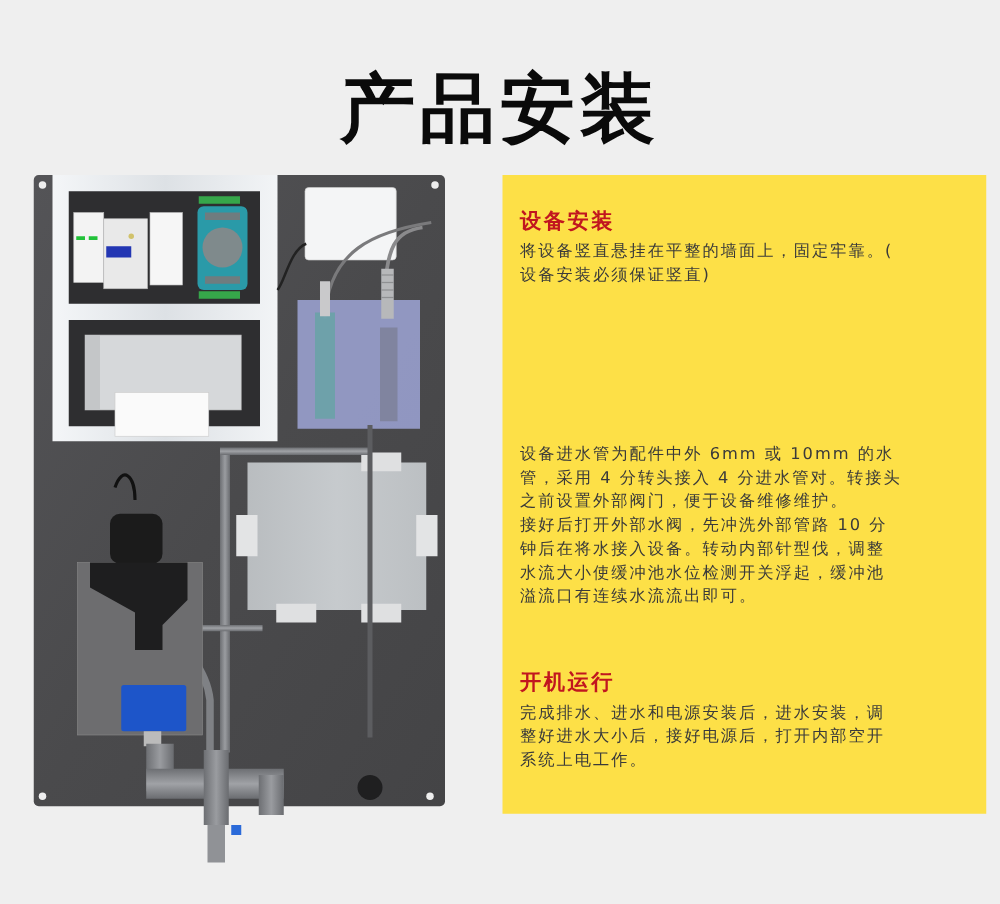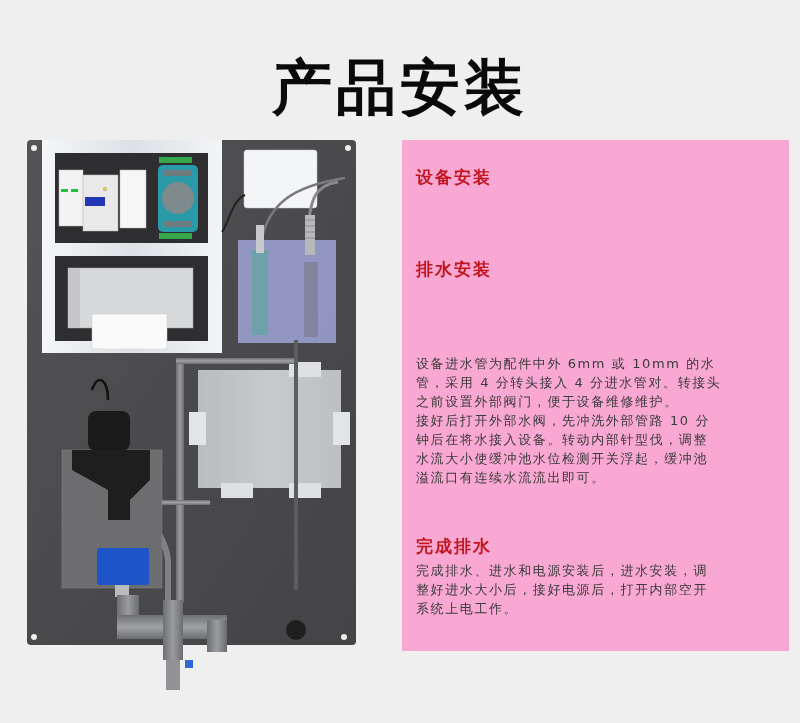--- a/index.html
+++ b/index.html
@@ -1,19 +1,19 @@
 <!DOCTYPE html>
 <html><head>
 <meta charset="utf-8">
 <style>
   html,body{margin:0;padding:0;}
   body{width:800px;height:723px;background:#efefef;position:relative;overflow:hidden;font-family:"DejaVu Sans","Liberation Sans",sans-serif;}
   .title{position:absolute;left:0;top:24px;width:800px;text-align:center;font-size:60px;font-weight:bold;color:#0a0a0a;letter-spacing:4px;line-height:76px;margin-top:25px;}
   .device{position:absolute;left:0;top:0;width:400px;height:723px;}
-  .textbox{position:absolute;left:402px;top:140px;width:387px;height:511px;background:#f9a8d4;}
+  .textbox{position:absolute;left:402px;top:140px;width:387px;height:511px;background:#fde047;}
   .sec{position:absolute;left:14px;width:370px;}
   .sec h3{margin:0;color:#c1161f;font-size:17px;font-weight:bold;letter-spacing:2px;line-height:22px;}
   .sec p{margin:4px 0 0 0;color:#3a3a3a;font-size:13px;line-height:19px;letter-spacing:1.6px;white-space:pre-line;}
 </style>
 </head>
 <body>
 
 <div class="title">产品安装</div>
 
 <svg class="device" viewBox="0 0 400 723" width="400" height="723" xmlns="http://www.w3.org/2000/svg">
@@ -119,32 +119,33 @@
   <rect x="207" y="620" width="20" height="32" fill="url(#pipeV)"></rect>
   <rect x="166" y="660" width="14" height="30" fill="#909296"></rect>
   <rect x="185" y="660" width="8" height="8" fill="#2b6ad9"></rect>
 
   <circle cx="296" cy="630" r="10" fill="#1f1f20"></circle>
 </svg>
 
 <div class="textbox">
   <div class="sec" style="top:26px">
     <h3>设备安装</h3>
+    <p>将设备竖直悬挂在平整的墙面上，固定牢靠。(
+设备安装必须保证竖直)</p>
   </div>
   <div class="sec" style="top:118px">
-    <h3>排水安装</h3>
   </div>
   <div class="sec" style="top:210px">
     <p>设备进水管为配件中外 6mm 或 10mm 的水
 管，采用 4 分转头接入 4 分进水管对。转接头
 之前设置外部阀门，便于设备维修维护。
 接好后打开外部水阀，先冲洗外部管路 10 分
 钟后在将水接入设备。转动内部针型伐，调整
 水流大小使缓冲池水位检测开关浮起，缓冲池
 溢流口有连续水流流出即可。</p>
   </div>
   <div class="sec" style="top:395px">
-    <h3>完成排水</h3>
+    <h3>开机运行</h3>
     <p>完成排水、进水和电源安装后，进水安装，调
 整好进水大小后，接好电源后，打开内部空开
 系统上电工作。</p>
   </div>
 </div>
 
 </body></html>

